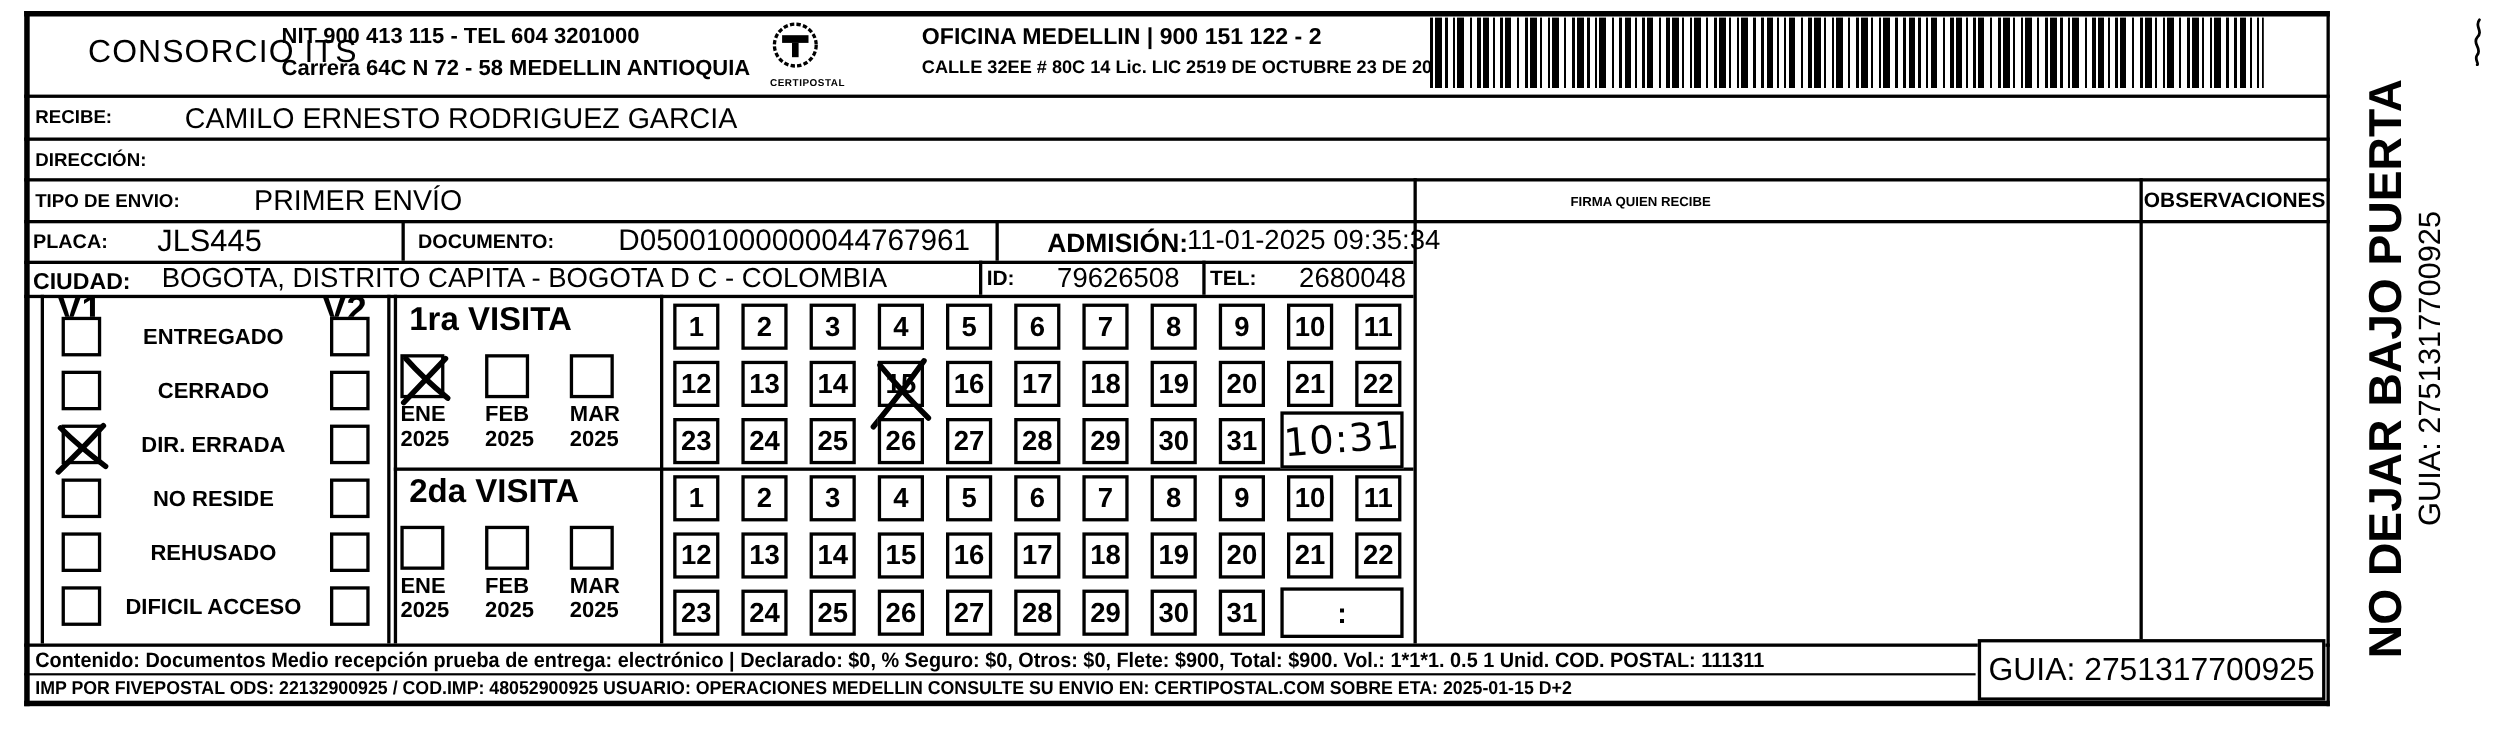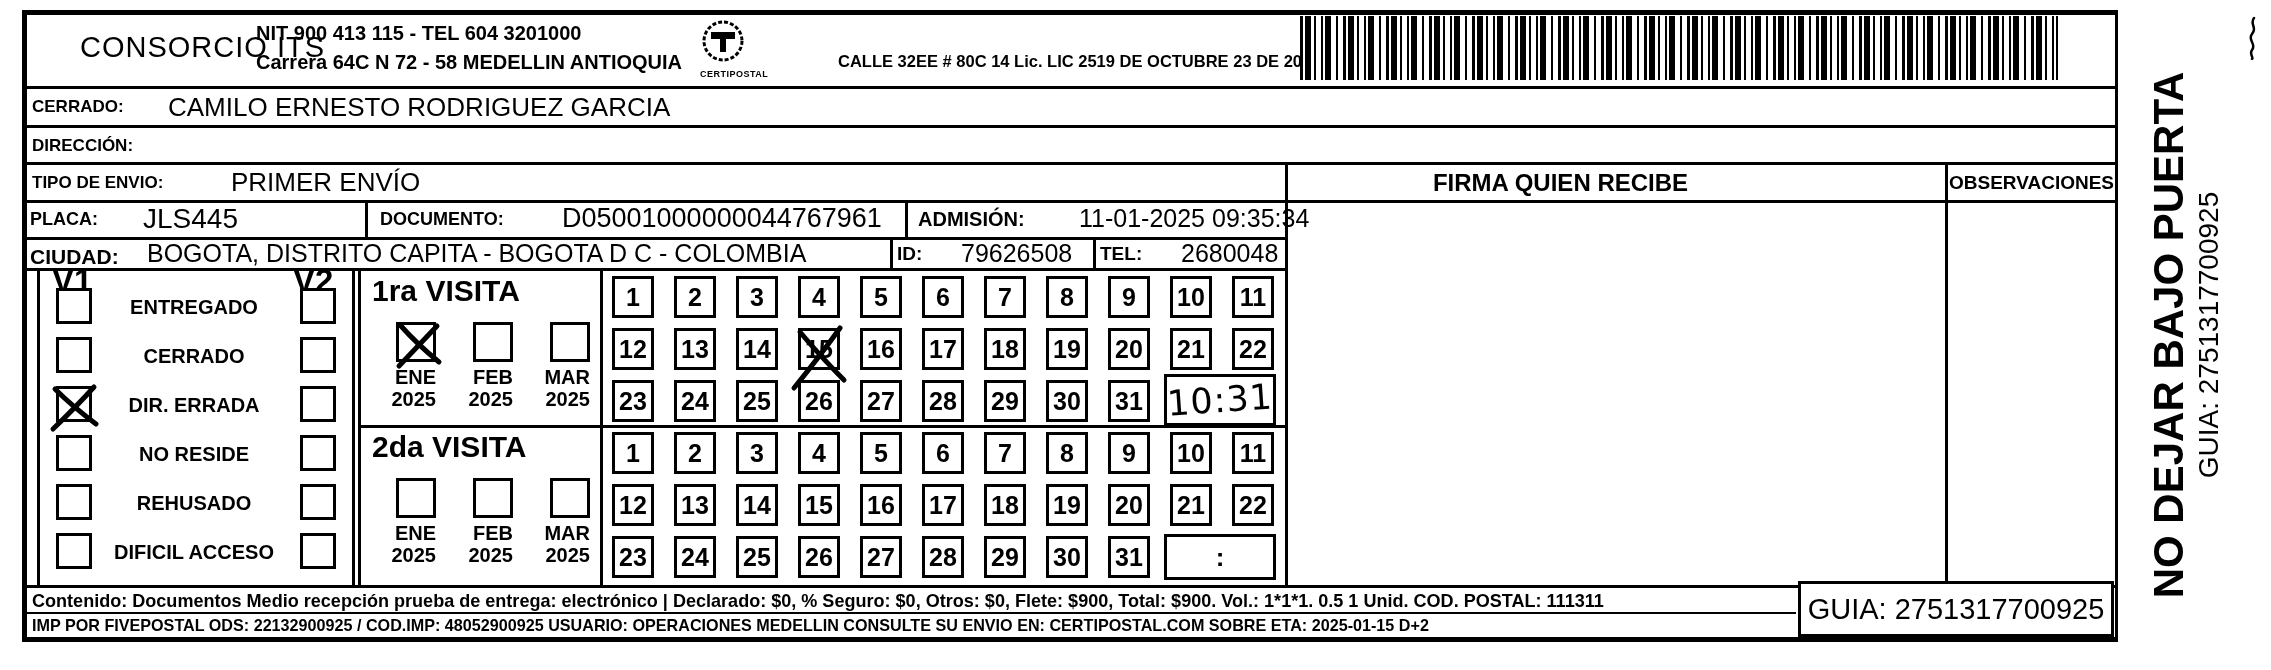--- a/index.html
+++ b/index.html
@@ -10,21 +10,21 @@
   .hline,.vline { position:absolute; background:#000; }
   .lbl { position:absolute; font-weight:bold; white-space:nowrap; }
   .val { position:absolute; white-space:nowrap;margin-left:35px; }
   .box { position:absolute; border:3px solid #000; box-sizing:border-box; background:#fff; }
   .checkbox { width:36px; height:36px; border:3px solid #000; box-sizing:border-box; background:#fff; display:inline-block; position:relative; }
   .status-row { position:absolute; left:37px; width:316px; height:38px; }
   .status-row .cb-v1 { position:absolute; left:19px; top:0; }
   .status-row .cb-v2 { position:absolute; left:263px; top:0; }
   .status-row .status-label { position:absolute; left:58px; right:60px; top:8px; text-align:center; font-weight:bold; font-size:20px; }
   .visit-title { position:absolute; font-weight:bold; font-size:30px; white-space:nowrap; }
-  .month-item { position:absolute; width:72px; display:flex; flex-direction:column; align-items:flex-end; }
+  .month-item { position:absolute; width:72px; display:flex; flex-direction:column; align-items:flex-start; }
   .month-item .checkbox { width:40px; height:40px; }
   .month-label { font-weight:bold; font-size:20px; margin-top:5px; line-height:21px; }
   .month-year { font-weight:bold; font-size:20px; line-height:22px; }
   .day-grid { position:absolute; width:674px; height:152px; }
   .day-cell { position:absolute; width:42px; height:42px; border:3px solid #000; box-sizing:border-box;
     font-weight:bold; font-size:25px; display:flex; align-items:center; justify-content:center; background:#fff; }
   .xmark { position:absolute; pointer-events:none; }
   .xmark-day { position:absolute; pointer-events:none; }
   .time-box { position:absolute; border:3px solid #000; box-sizing:border-box; background:#fff;
     display:flex; align-items:center; justify-content:center; }
@@ -83,57 +83,58 @@
     <span>
       <svg width="46" height="46" viewBox="0 0 46 46">
         <circle cx="23" cy="23" r="19" fill="none" stroke="#000" stroke-width="3" stroke-dasharray="4 2"></circle>
         <rect x="11" y="14" width="24" height="7" fill="#000"></rect>
         <rect x="20" y="21" width="6" height="13" fill="#000"></rect>
       </svg>
     </span>
     <div class="logo-caption">CERTIPOSTAL</div>
   </div>
 
+  <div class="lbl" style="left:838px;top:22px;font-size:21px">OFICINA MEDELLIN | 900 151 122 - 2</div>
   <div class="lbl" style="left:838px;top:52px;font-size:16.5px">CALLE 32EE # 80C 14 Lic. LIC 2519 DE OCTUBRE 23 DE 2015</div>
 
   <div class="barcode"></div>
 
   <span class="xmark" style="left:2246px;top:16px">
     <svg width="14" height="44" viewBox="0 0 14 44">
       <path d="M8 2 C3 8 12 12 6 18 C1 24 11 28 6 34 C3 38 8 42 6 43" stroke="#000" stroke-width="2.5" fill="none" stroke-linecap="round"></path>
     </svg>
   </span>
 
-  <span class="lbl" style="left:32px;top:97px;font-size:17px">CERRADO:</span>
+  <span class="lbl" style="left:32px;top:97px;font-size:17px">RECIBE:</span>
   <span class="val" style="left:133px;top:92px;font-size:26px">CAMILO ERNESTO RODRIGUEZ GARCIA</span>
 
   <span class="lbl" style="left:32px;top:136px;font-size:17px">DIRECCIÓN:</span>
 
   <span class="lbl" style="left:32px;top:173px;font-size:17px">TIPO DE ENVIO:</span>
   <span class="val" style="left:196px;top:167px;font-size:26px">PRIMER ENVÍO</span>
 
   <span class="lbl" style="left:30px;top:209px;font-size:18px">PLACA:</span>
   <span class="val" style="left:108px;top:203px;font-size:28px">JLS445</span>
 
   <span class="lbl" style="left:380px;top:209px;font-size:18px">DOCUMENTO:</span>
   <span class="val" style="left:527px;top:203px;font-size:27px">D05001000000044767961</span>
 
-  <span class="lbl" style="left:918px;top:208px;font-size:20px">ADMISIÓN:</span>
+  <span class="lbl" style="left:952px;top:208px;font-size:24px">ADMISIÓN:</span>
   <span class="val" style="left:1044px;top:204px;font-size:25px">11-01-2025 09:35:34</span>
 
   <span class="lbl" style="left:30px;top:245px;font-size:21px">CIUDAD:</span>
   <span class="val" style="left:112px;top:239px;font-size:25px">BOGOTA, DISTRITO CAPITA - BOGOTA D C - COLOMBIA</span>
 
   <span class="lbl" style="left:897px;top:243px;font-size:19px">ID:</span>
   <span class="val" style="left:926px;top:239px;font-size:25px">79626508</span>
 
   <span class="lbl" style="left:1100px;top:243px;font-size:19px">TEL:</span>
   <span class="val" style="left:1146px;top:239px;font-size:25px">2680048</span>
 
-  <div class="hdr-cell" style="left:1288px;top:165px;width:545px;height:35px;font-size:24px">FIRMA QUIEN RECIBE</div>
+  <div class="hdr-cell" style="left:1219px;top:165px;width:545px;height:35px;font-size:12px">FIRMA QUIEN RECIBE</div>
   <div class="hdr-cell" style="left:1948px;top:165px;width:167px;height:35px;font-size:19px">OBSERVACIONES</div>
   <div style="position:absolute;left:1288px;top:203px;width:657px;height:382px"></div>
   <div style="position:absolute;left:1948px;top:203px;width:167px;height:382px"></div>
 
   <span class="lbl" style="left:52px;top:262px;font-size:33px">V1</span>
   <span class="lbl" style="left:293px;top:262px;font-size:33px">V2</span>
 
   <div class="status-row" style="top:337px">
     <span class="checkbox cb-v1"></span>
     <span class="status-label">CERRADO</span>

